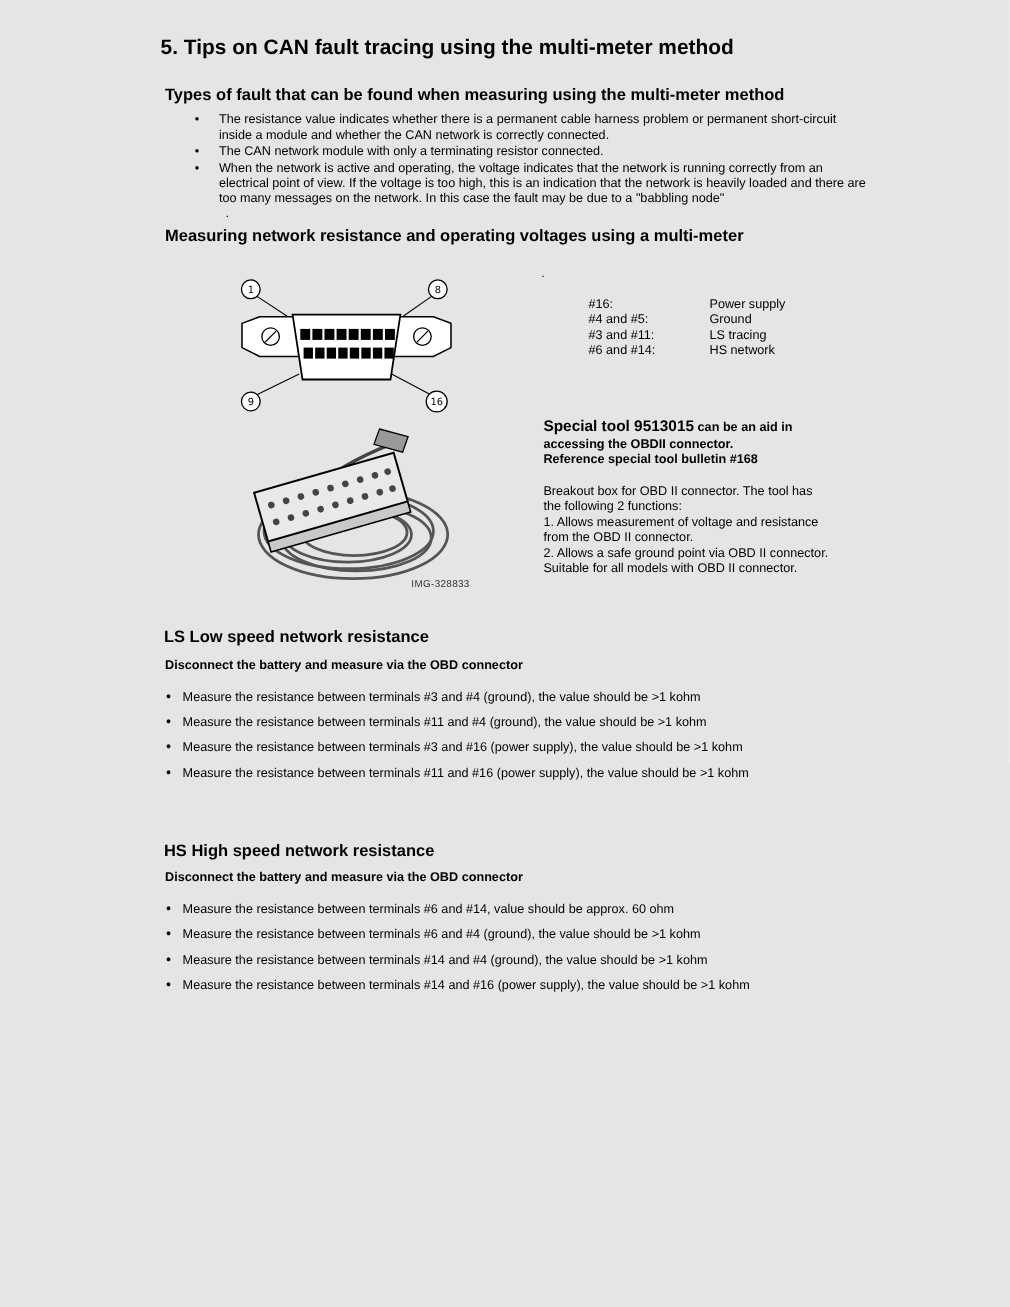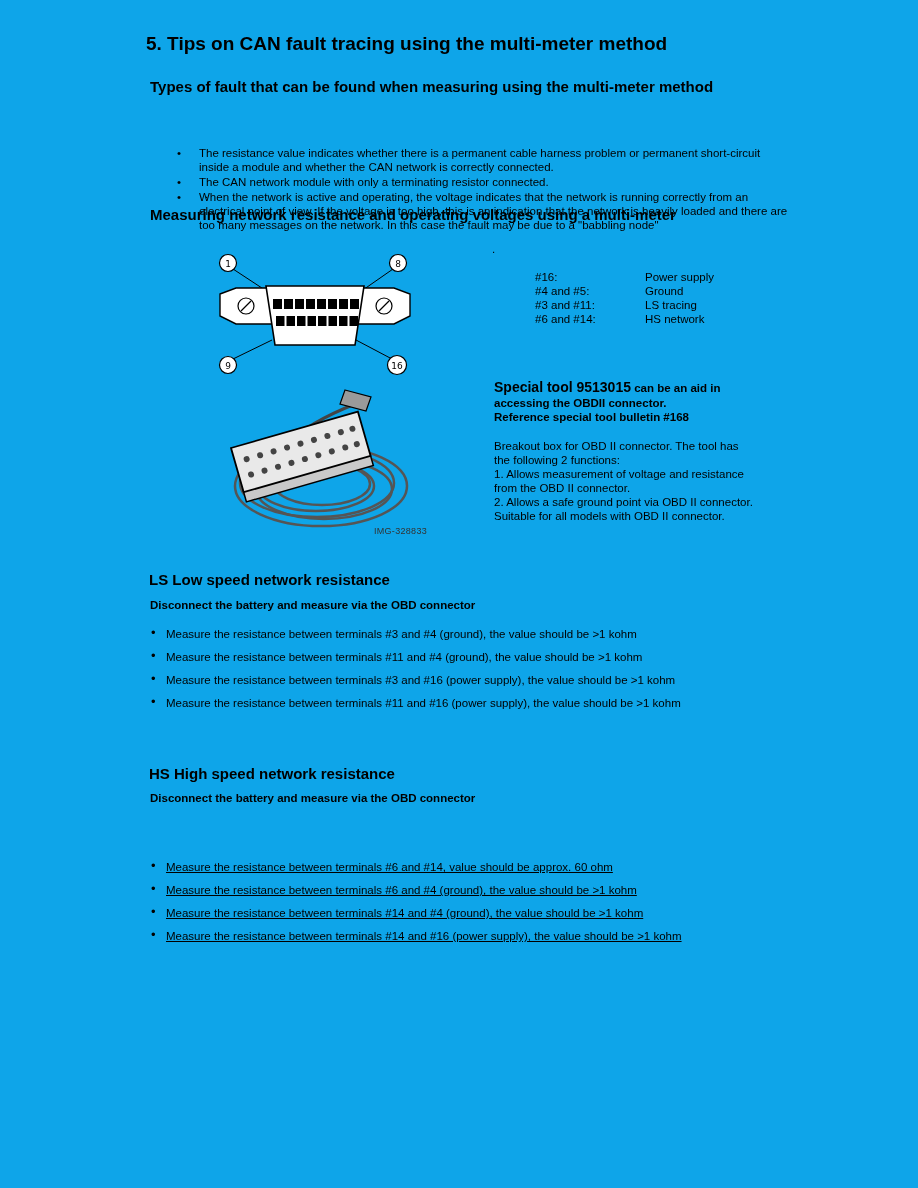--- a/index.html
+++ b/index.html
@@ -1,27 +1,27 @@
 <!DOCTYPE html>
 <html><head>
 <meta charset="utf-8">
 <style>
   html, body { margin:0; padding:0; background:#ffffff; }
   body { font-family:"Liberation Sans", sans-serif; color:#000; }
-  .page { position:relative; width:918px; height:1188px; background:#0ea5e9; overflow:hidden; }
+  .page { position:relative; width:918px; height:1188px; background:#e5e5e5; overflow:hidden; }
 
   .main-title { position:absolute; left:146px; top:33px; font-size:19px; font-weight:bold; margin:0; }
 
   .h2 { position:absolute; font-size:15px; font-weight:bold; margin:0; }
   .h2-types      { left:150px; top:78px; }
   .h2-measuring  { left:150px; top:206px; }
   .h2-ls         { left:149px; top:571px;text-align:right; }
   .h2-hs         { left:149px; top:765px; }
 
-  .body-txt { font-size:11.5px; line-height:14px;margin-top:44px; }
+  .body-txt { font-size:11.5px; line-height:14px; }
 
   .types-list { position:absolute; left:175px; top:102px; width:614px; }
   .types-list .bullet-item { position:relative; padding-left:24px; margin-bottom:1px; }
   .types-list .bullet-item::before { content:"\2022"; position:absolute; left:2px; top:0; }
 
   .trailing-dot { position:absolute; left:205px; top:188px; font-size:11.5px; }
   .stray-dot    { position:absolute; left:492px; top:243px; font-size:11.5px; }
 
   .connector-fig { position:absolute; left:210px; top:250px; width:210px; height:128px; }
 
@@ -37,21 +37,21 @@
 
   .breakout-fig { position:absolute; left:205px; top:386px; width:230px; height:158px; }
   .img-caption { position:absolute; right:8px; bottom:8px; font-size:9px; color:#333; letter-spacing:0.3px; }
 
   .sub-bold { position:absolute; font-size:11.5px; font-weight:bold; }
   .sub-ls { left:150px; top:599px; }
   .sub-hs { left:150px; top:792px; }
 
   .meas-list { position:absolute; width:660px; font-size:11.5px; line-height:14px; }
   .meas-list-ls { left:151px; top:627px; }
-  .meas-list-hs { left:151px; top:860px;text-decoration:underline; }
+  .meas-list-hs { left:151px; top:820px; }
   .meas-list .bullet-item { position:relative; padding-left:15px; margin-bottom:9px; }
   .meas-list .bullet-item::before { content:"\2022"; position:absolute; left:0; top:-1px; font-size:13px; }
 
   svg text { font-family:"DejaVu Sans","Liberation Sans",sans-serif; }
 </style>
 </head>
 <body>
 
 <div class="page">
 

